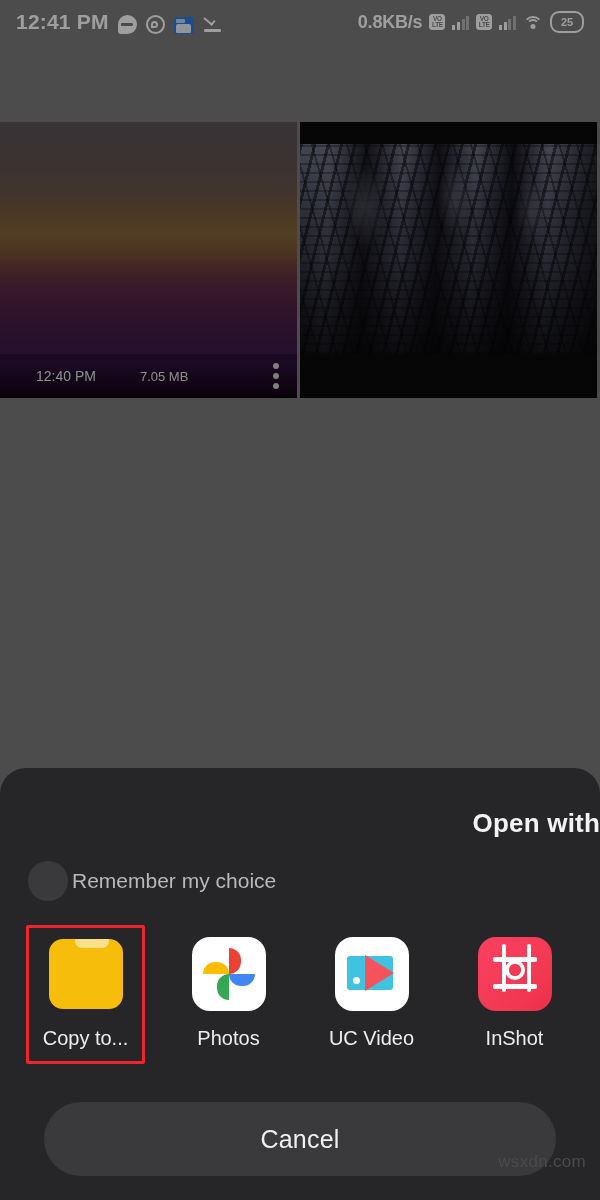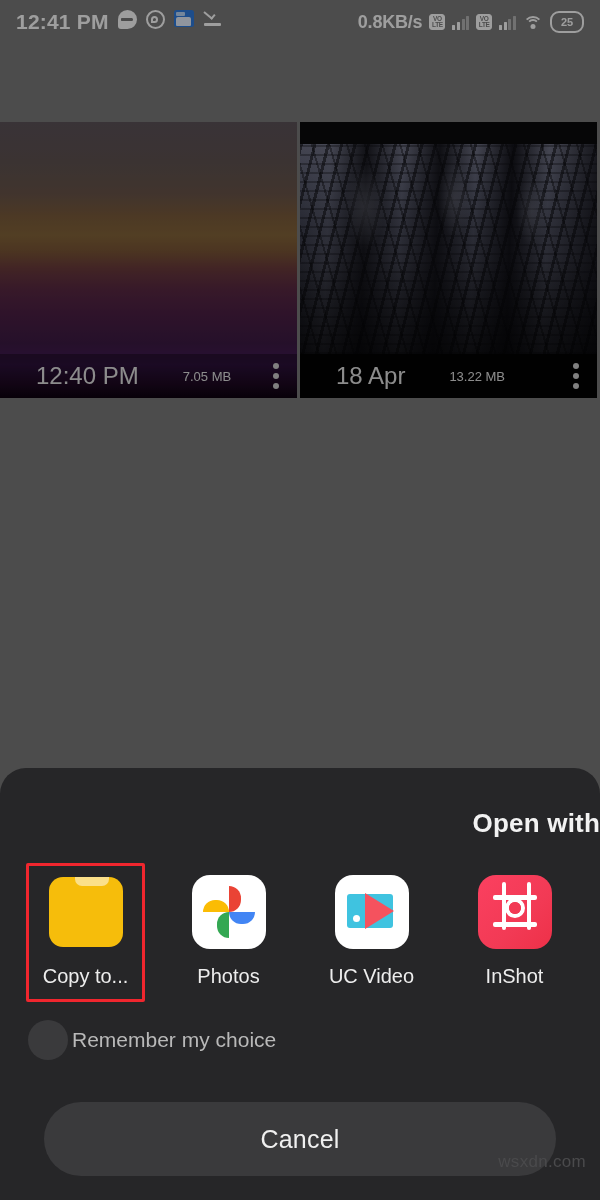--- a/index.html
+++ b/index.html
@@ -33,21 +33,21 @@
     width: 600px; height: 44px;
     display: flex;
     align-items: center;
     justify-content: space-between;
     padding: 0 16px;
     box-sizing: border-box;
     color: #ffffff;
   }
   .sb-left {
     display: flex;
-    align-items: flex-start;
+    align-items: flex-end;
     gap: 9px;
   }
   .sb-clock {
     font-size: 21px;
     font-weight: bold;
     letter-spacing: .2px;
     color: #fff;
     white-space: nowrap;
   }
   .sb-right {
@@ -371,21 +371,21 @@
     position: absolute;
     left: 0; bottom: 0;
     width: 297px; height: 44px;
     display: flex;
     align-items: center;
     background: rgba(0,0,0,.34);
   }
   .thumb-forest .thumb-bar { background: rgba(0,0,0,.78); }
   .thumb-date {
     color: #e2e2e2;
-    font-size: 24px;
+    font-size: 14px;
     margin-left: 36px;
     white-space: nowrap;
   }
   .thumb-size {
     color: #e2e2e2;
     font-size: 13px;
     margin-left: 44px;
     white-space: nowrap;
   }
   .thumb-more {
@@ -676,35 +676,35 @@
       <div class="thumb thumb-sunset">
         <div class="thumb-bar">
           <div class="thumb-date">12:40 PM</div>
           <div class="thumb-size">7.05 MB</div>
           <div class="thumb-more"></div>
         </div>
       </div>
 
       <div class="thumb thumb-forest">
         <div class="forest-art"></div>
-        <div class="thumb-bar">
-          <div class="thumb-date">18 Apr</div>
-          <div class="thumb-size">13.22 MB</div>
-          <div class="thumb-more"></div>
-        </div>
       </div>
 
     </div>
   </div>
 
   <div id="scrim"></div>
 
   <div id="sheet">
 
     <div id="sheet-title">Open with</div>
+
+    <div id="remember-row">
+      <div id="remember-checkbox"></div>
+      <div id="remember-label">Remember my choice</div>
+    </div>
 
     <div id="app-row">
 
       <div class="app-cell highlighted">
         <div class="app-icon">
           <div class="icon-folder"></div>
         </div>
         <div class="app-label">Copy to...</div>
       </div>
 
@@ -741,23 +741,18 @@
               <span class="bar bh-bottom"></span>
               <span class="ring"></span>
             </span>
           </div>
         </div>
         <div class="app-label">InShot</div>
       </div>
 
     </div>
 
-    <div id="remember-row">
-      <div id="remember-checkbox"></div>
-      <div id="remember-label">Remember my choice</div>
-    </div>
-
     <button id="cancel-button">Cancel</button>
 
     <div id="watermark">wsxdn.com</div>
   </div>
 
 </div>
 
 </body></html>

